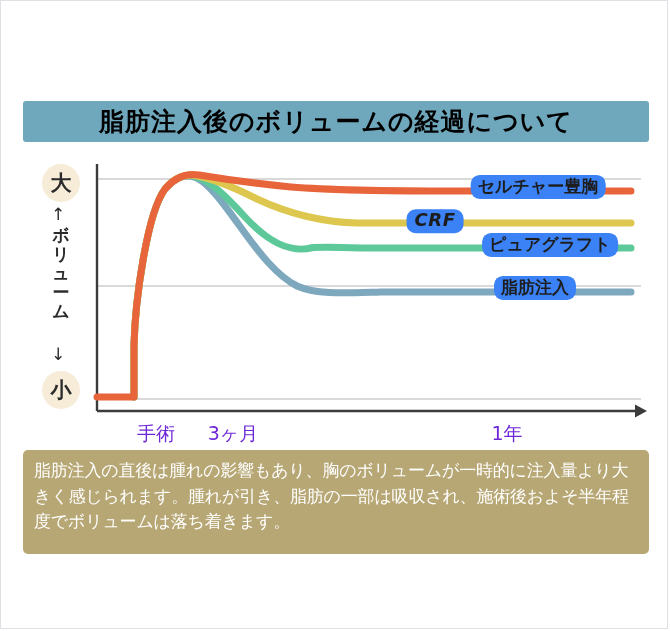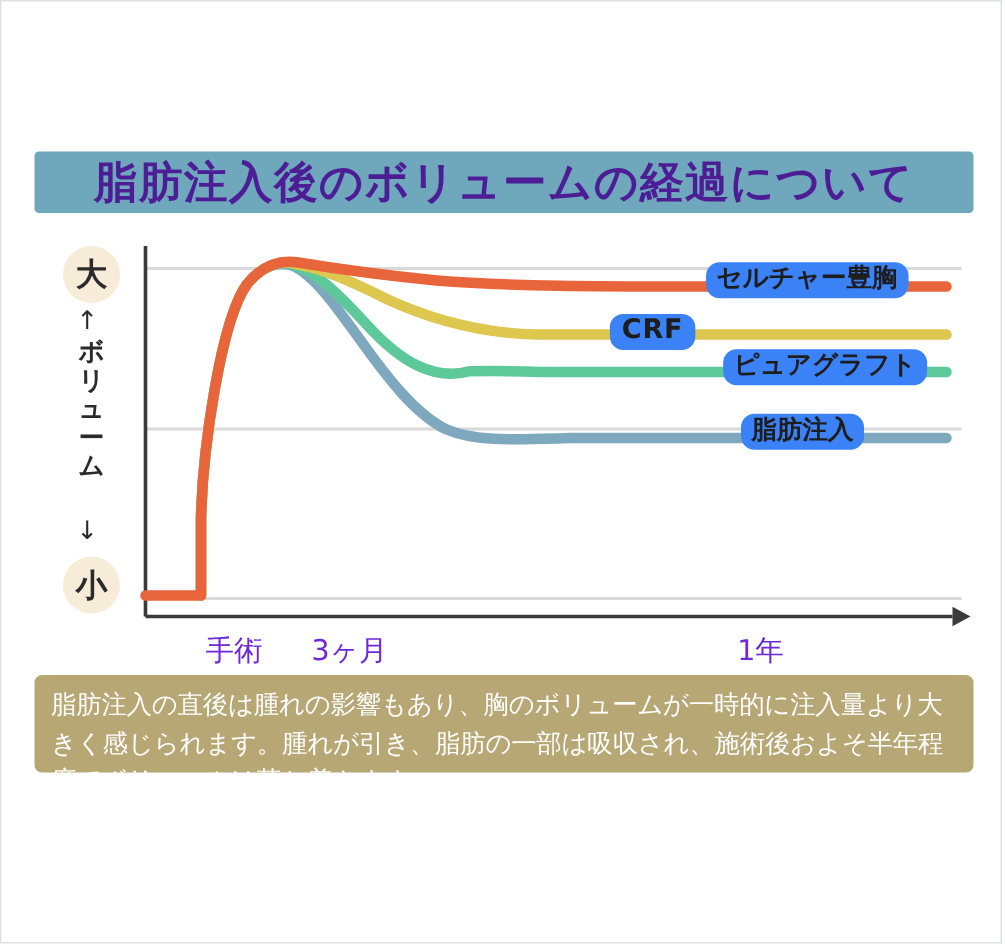--- a/index.html
+++ b/index.html
@@ -13,21 +13,21 @@
     position:absolute;left:0;top:0;width:668px;height:629px;
     background:#ffffff;border:1px solid #dde1e6;box-sizing:border-box;
   }
   
   #title-banner{
     position:absolute;left:22px;top:100px;width:626px;height:41px;
     background:#6fa8bd;border-radius:3px;
     display:flex;align-items:center;justify-content:center;
   }
   #title-text{
-    color:#4c1d95;font-size:29px;font-weight:bold;letter-spacing:1px;
+    color:#000000;font-size:25px;font-weight:bold;letter-spacing:1px;
     line-height:1;white-space:nowrap;
   }
   
   #plot{
     position:absolute;left:0;top:0;width:670px;height:631px;
     pointer-events:none;
   }
   
   #y-axis-group{position:absolute;left:38px;top:163px;width:46px;height:245px;}
   .yend{
@@ -53,21 +53,21 @@
   
   .series-label{
     position:absolute;transform:translate(-50%,-50%);
     background:#3b82f6;border-radius:9px;padding:1px 7px 2px 7px;
     font-size:17px;font-weight:bold;color:#1d1d1d;white-space:nowrap;
     line-height:1.25;
   }
   .series-label.latin{font-size:18px;letter-spacing:.5px;padding:0 8px 1px 8px;}
   
   #caption-box{
-    position:absolute;left:22px;top:449px;width:626px;height:65px;
+    position:absolute;left:22px;top:449px;width:626px;height:104px;
     background:#b7a774;border-radius:5px;box-sizing:border-box;
     padding:8px 11px 0 11px;
   }
   #caption-text{
     color:#ffffff;font-size:17px;line-height:1.5;letter-spacing:-0.2px;
   }
 </style>
 </head>
 <body>
 
@@ -120,21 +120,21 @@
     <div id="y-arrow-down">↓</div>
     <div class="yend" id="y-small">小</div>
   </div>
 
   <div class="xtick" style="left:155px;">手術</div>
   <div class="xtick" style="left:232px;">3ヶ月</div>
   <div class="xtick" style="left:320px;margin-top:32px;">6ヶ月</div>
   <div class="xtick" style="left:506px;">1年</div>
 
   <div class="series-label" style="left:537px;top:186px;">セルチャー豊胸</div>
-  <div class="series-label latin" style="left:434px;top:220px;">CRF</div>
+  <div class="series-label latin" style="left:434px;top:220px;font-style:italic;">CRF</div>
   <div class="series-label" style="left:534px;top:287px;">脂肪注入</div>
   <div class="series-label" style="left:549px;top:244px;">ピュアグラフト</div>
 
   <div id="caption-box">
     <div id="caption-text">脂肪注入の直後は腫れの影響もあり、胸のボリュームが一時的に注入量より大きく感じられます。腫れが引き、脂肪の一部は吸収され、施術後およそ半年程度でボリュームは落ち着きます。</div>
   </div>
 
 </div>
 
 </body></html>

